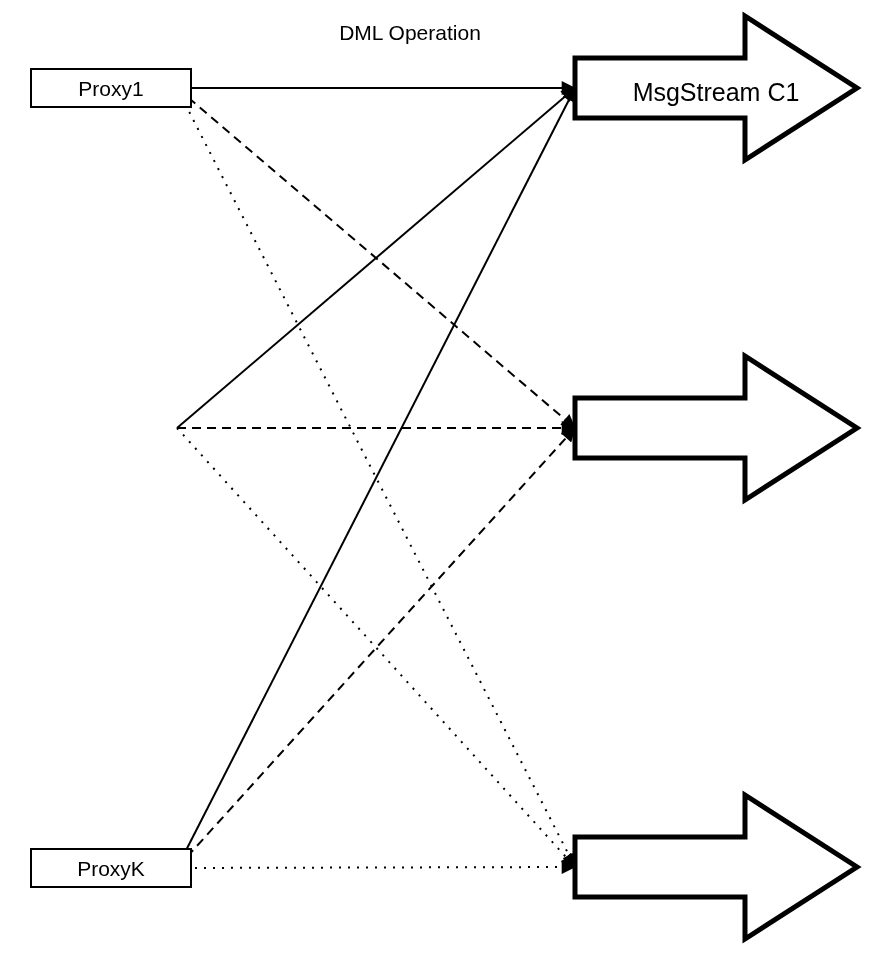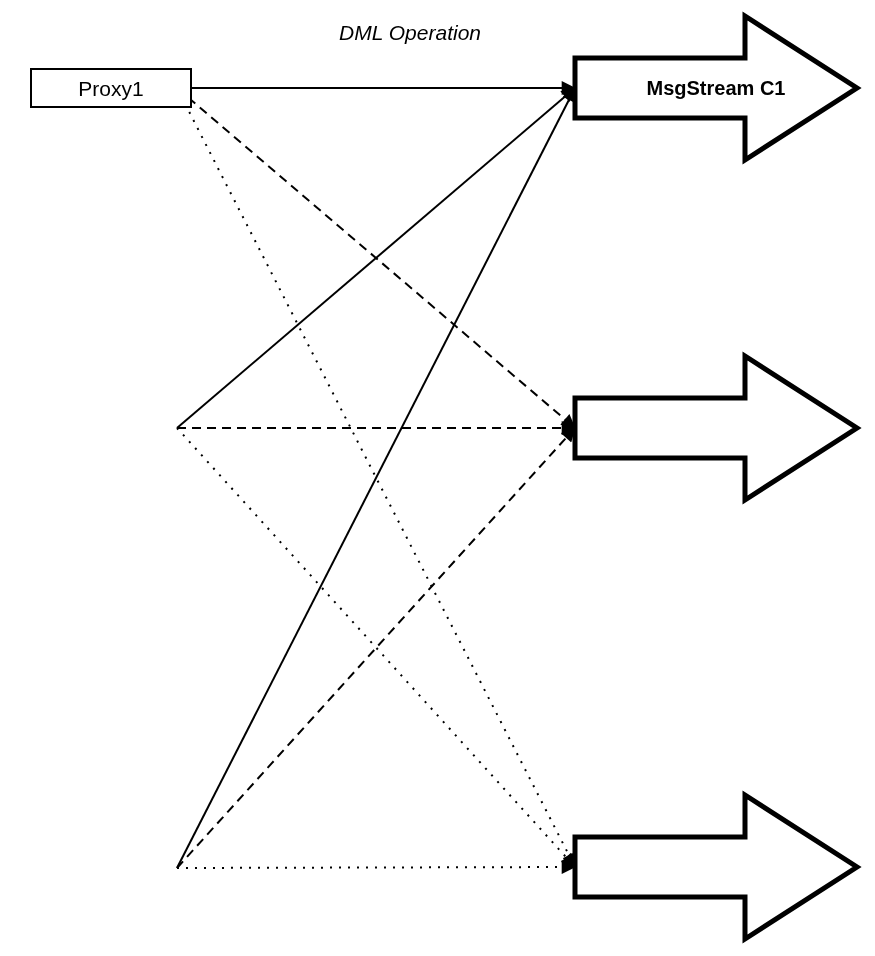--- a/index.html
+++ b/index.html
@@ -18,26 +18,26 @@
   .edge-dotted{stroke-dasharray:2 7;}
 
   .proxy-box{
     position:absolute;left:30px;width:162px;height:40px;
     box-sizing:border-box;border:2.5px solid #000000;background:#ffffff;
     display:flex;align-items:center;justify-content:center;
     font-size:21px;line-height:21px;
   }
   .stream-label{
     position:absolute;left:575px;width:282px;height:30px;
-    display:flex;align-items:center;justify-content:center;
-    font-size:20px;line-height:21px;pointer-events:none;font-weight:bold;
+    display:flex;align-items:flex-end;justify-content:center;
+    font-size:25px;line-height:21px;pointer-events:none;
   }
   .annotation{
     position:absolute;left:285px;top:21px;width:250px;
-    text-align:center;font-size:21px;line-height:23px;font-style:italic;
+    text-align:center;font-size:21px;line-height:23px;
   }
 </style>
 </head>
 <body>
 
 <div class="canvas">
 
   <svg class="diagram-svg" width="875" height="956" viewBox="0 0 875 956">
     <defs>
       <marker id="arrowhead" viewBox="0 0 10 10" refX="9.5" refY="5" markerWidth="8" markerHeight="7" orient="auto" markerUnits="strokeWidth">
@@ -64,18 +64,21 @@
     </g>
   </svg>
 
   <div class="annotation">
     <div>DML Operation</div>
   </div>
 
   <div class="proxy-box" style="top:68px">
     <span>Proxy1</span>
   </div>
+  <div class="proxy-box" style="top:848px">
+    <span>ProxyK</span>
+  </div>
 
   <div class="stream-label" style="top:73px">
     <span>MsgStream C1</span>
   </div>
 
 </div>
 
 </body></html>

